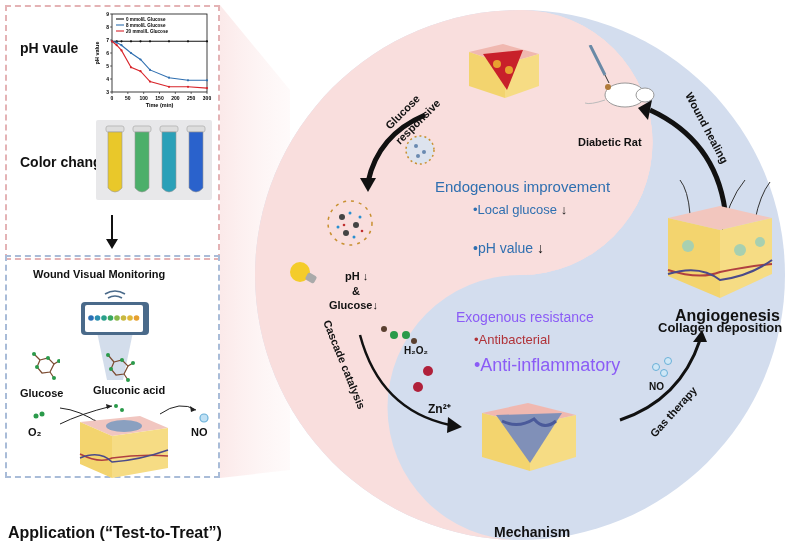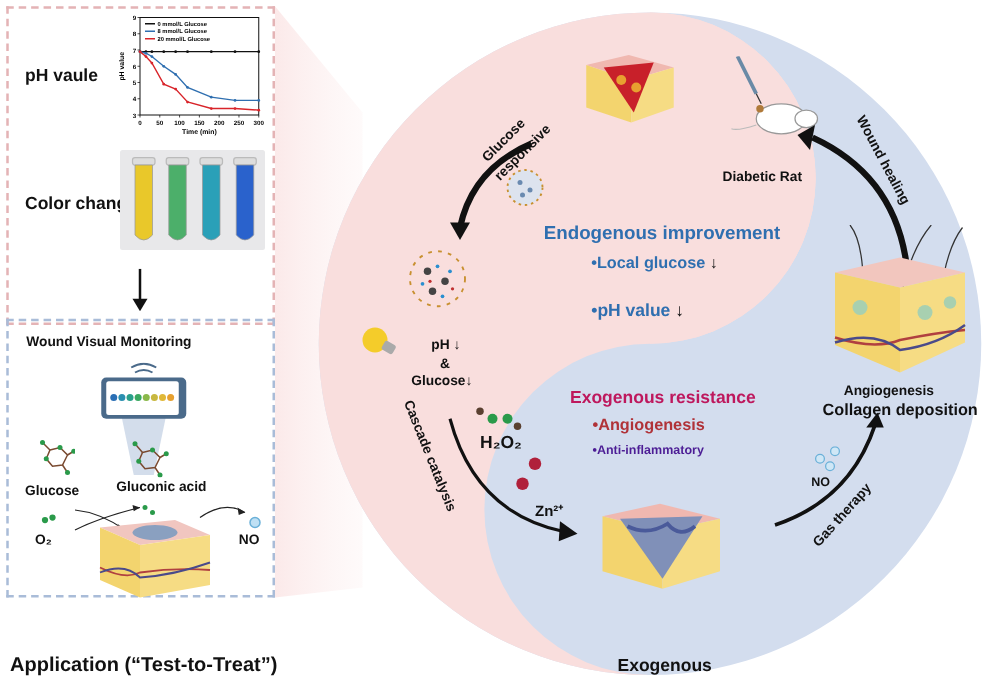--- a/index.html
+++ b/index.html
@@ -1,18 +1,18 @@
 <!DOCTYPE html>
 <html><head>
 <meta charset="utf-8">
 <style>
   html,body{margin:0;padding:0;background:#fff;}
   body{width:798px;height:552px;position:relative;overflow:hidden;font-family:"Liberation Sans",sans-serif;}
   .abs{position:absolute;}
-  .b{font-weight:bold;}
+  .b{font-weight:normal;}
   .box-top{left:5px;top:5px;width:215px;height:255px;border:2px dashed #e4b3b5;box-sizing:border-box;}
   .box-bot{left:5px;top:255px;width:215px;height:223px;border:2px dashed #a9bcd8;box-sizing:border-box;}
   .lbl{font-weight:bold;color:#111;white-space:nowrap;}
   svg text{font-family:"Liberation Sans",sans-serif;}
 </style>
 </head>
 <body>
 
 <svg class="abs" style="left:0;top:0" width="798" height="552">
   <defs>
@@ -29,21 +29,21 @@
   <circle cx="520" cy="275" r="265" fill="#d3ddee"></circle>
 
   <path d="M520,10 A265,265 0 0 0 520,540 A132.5,132.5 0 0 1 520,275 A132.5,132.5 0 0 0 520,10 Z" fill="#f9dedd"></path>
   <path d="M520,10 A132.5,132.5 0 0 1 520,275 L520,10 Z" fill="#f9dedd"></path>
   <path d="M520,10 A132.5,132.5 0 0 1 652,142 A132.5,132.5 0 0 1 520,275 A132.5,132.5 0 0 0 520,10Z" fill="#f9dedd"></path>
 </svg>
 
 <div class="abs box-top"></div>
 <div class="abs box-bot"></div>
 
-<div class="abs lbl" style="left:20px;top:52px;font-size:14px">pH vaule</div>
+<div class="abs lbl" style="left:20px;top:40px;font-size:14px">pH vaule</div>
 <div class="abs lbl" style="left:20px;top:154px;font-size:14px">Color change</div>
 
 <svg id="chart" class="abs" style="left:90px;top:8px" width="125" height="102">
     <rect x="22" y="6" width="95" height="78" fill="none" stroke="#111" stroke-width="0.8"></rect>
     <line x1="22" x2="22" y1="84" y2="86" stroke="#111" stroke-width="0.6"></line>
     <text x="22" y="92" font-size="5" text-anchor="middle" font-weight="bold">0</text>
     <line x1="37.83333333333333" x2="37.83333333333333" y1="84" y2="86" stroke="#111" stroke-width="0.6"></line>
     <text x="37.83333333333333" y="92" font-size="5" text-anchor="middle" font-weight="bold">50</text>
     <line x1="53.666666666666664" x2="53.666666666666664" y1="84" y2="86" stroke="#111" stroke-width="0.6"></line>
     <text x="53.666666666666664" y="92" font-size="5" text-anchor="middle" font-weight="bold">100</text>
@@ -128,21 +128,21 @@
         <path d="M93,12 L93,68 Q100,76 107,68 L107,12 Z" fill="#2a62cc" stroke="#999" stroke-width="0.6"></path>
       </g>
     </svg>
 </div>
 
 <svg class="abs" style="left:104px;top:215px" width="16" height="36">
   <line x1="8" y1="0" x2="8" y2="28" stroke="#111" stroke-width="2"></line>
   <polygon points="2,24 14,24 8,34" fill="#111"></polygon>
 </svg>
 
-<div class="abs lbl" style="left:21px;top:268px;font-size:11px">Wound Visual Monitoring</div>
+<div class="abs lbl" style="left:33px;top:268px;font-size:11px">Wound Visual Monitoring</div>
 
 <svg class="abs" style="left:75px;top:290px" width="80" height="92">
   <path d="M30,4 Q40,-2 50,4" stroke="#4a6a8a" stroke-width="1.6" fill="none"></path>
   <path d="M33,8 Q40,4 47,8" stroke="#4a6a8a" stroke-width="1.6" fill="none"></path>
   <polygon points="22,42 58,42 48,90 32,90" fill="#c8d4e6" opacity="0.8"></polygon>
   <rect x="6" y="12" width="68" height="33" rx="4" fill="#4a6a8a"></rect>
   <rect x="10" y="15" width="58" height="27" rx="2" fill="#fff"></rect>
   <g id="phone-dots">
       <circle cx="16" cy="28" r="2.8" fill="#2a6fb5"></circle>
       <circle cx="22.5" cy="28" r="2.8" fill="#2a8fb0"></circle>
@@ -286,34 +286,34 @@
 <div class="abs lbl" style="left:345px;top:270px;font-size:11px"><span>pH</span> <span>↓</span></div>
 <div class="abs lbl" style="left:352px;top:285px;font-size:11px">&amp;</div>
 <div class="abs lbl" style="left:329px;top:299px;font-size:11px"><span>Glucose</span><span>↓</span></div>
 
 <svg class="abs" style="left:380px;top:325px" width="40" height="20">
   <circle cx="4" cy="4" r="3" fill="#5a4030"></circle>
     <circle cx="14" cy="10" r="4" fill="#2a9a4a"></circle>
     <circle cx="26" cy="10" r="4" fill="#2a9a4a"></circle>
     <circle cx="34" cy="16" r="3" fill="#5a4030"></circle>
 </svg>
-<div class="abs lbl" style="left:384px;top:345px;font-size:14px">H₂O₂</div>
+<div class="abs lbl" style="left:404px;top:345px;font-size:10px">H₂O₂</div>
 <svg class="abs" style="left:410px;top:365px" width="26" height="30">
   <circle cx="18" cy="6" r="5" fill="#b0203a"></circle>
     <circle cx="8" cy="22" r="5" fill="#b0203a"></circle>
 </svg>
 <div class="abs lbl" style="left:428px;top:400px;font-size:12px">Zn²⁺</div>
 
 <div class="abs b" style="left:435px;top:178px;font-size:15px;color:#2f6fb0">Endogenous improvement</div>
 <div class="abs b" style="left:473px;top:202px;font-size:13px;color:#2f6fb0"><span>•Local glucose</span> <span style="color:#111">↓</span></div>
 <div class="abs b" style="left:473px;top:240px;font-size:14px;color:#2f6fb0"><span>•pH value</span> <span style="color:#111">↓</span></div>
 
-<div class="abs b" style="left:456px;top:309px;font-size:14px;color:#be185d">Exogenous resistance</div>
-<div class="abs b" style="left:474px;top:332px;font-size:13px;color:#b03238">•Angiogenesis</div>
-<div class="abs b" style="left:474px;top:355px;font-size:10px;color:#4c1d95">•Anti-inflammatory</div>
+<div class="abs b" style="left:456px;top:309px;font-size:14px;color:#8b5cf6">Exogenous resistance</div>
+<div class="abs b" style="left:474px;top:332px;font-size:13px;color:#b03238">•Antibacterial</div>
+<div class="abs b" style="left:474px;top:355px;font-size:18px;color:#8b5cf6">•Anti-inflammatory</div>
 
 <svg class="abs" style="left:478px;top:395px" width="100" height="78">
   <polygon points="4,18 50,8 98,20 52,30" fill="#f0b8b0"></polygon>
   <polygon points="4,18 52,30 52,76 4,62" fill="#f3d46e"></polygon>
   <polygon points="52,30 98,20 98,62 52,76" fill="#f6dc84"></polygon>
   <path d="M18,20 L84,18 L52,68 Z" fill="#8090b8"></path>
   <path d="M24,26 Q40,34 56,24 Q66,36 78,26" stroke="#4a5a9a" stroke-width="3" fill="none"></path>
 </svg>
 
 <svg class="abs" style="left:650px;top:357px" width="28" height="22">
@@ -329,16 +329,16 @@
     <path d="M95,40 Q100,15 110,2" stroke="#333" fill="none"></path>
   <polygon points="8,38 60,26 112,38 60,50" fill="#f2c6be"></polygon>
   <polygon points="8,38 60,50 60,118 8,96" fill="#f3d46e"></polygon>
   <polygon points="60,50 112,38 112,94 60,118" fill="#f6dc84"></polygon>
   <circle cx="28" cy="66" r="6" fill="#a8d0b0"></circle>
     <circle cx="80" cy="70" r="6" fill="#a8d0b0"></circle>
     <circle cx="100" cy="62" r="5" fill="#a8d0b0"></circle>
   <path d="M8,90 Q40,100 60,92 Q90,86 112,84" stroke="#b04040" stroke-width="2" fill="none"></path>
   <path d="M8,94 Q40,84 60,100 Q90,96 112,80" stroke="#4a4a8a" stroke-width="2" fill="none"></path>
 </svg>
-<div class="abs lbl" style="left:675px;top:307px;font-size:11px">Angiogenesis</div>
+<div class="abs lbl" style="left:675px;top:307px;font-size:16px">Angiogenesis</div>
 <div class="abs lbl" style="left:658px;top:320px;font-size:13px">Collagen deposition</div>
 
-<div class="abs lbl" style="left:494px;top:524px;font-size:14px">Exogenous</div>
+<div class="abs lbl" style="left:494px;top:524px;font-size:14px">Mechanism</div>
 
 </body></html>

